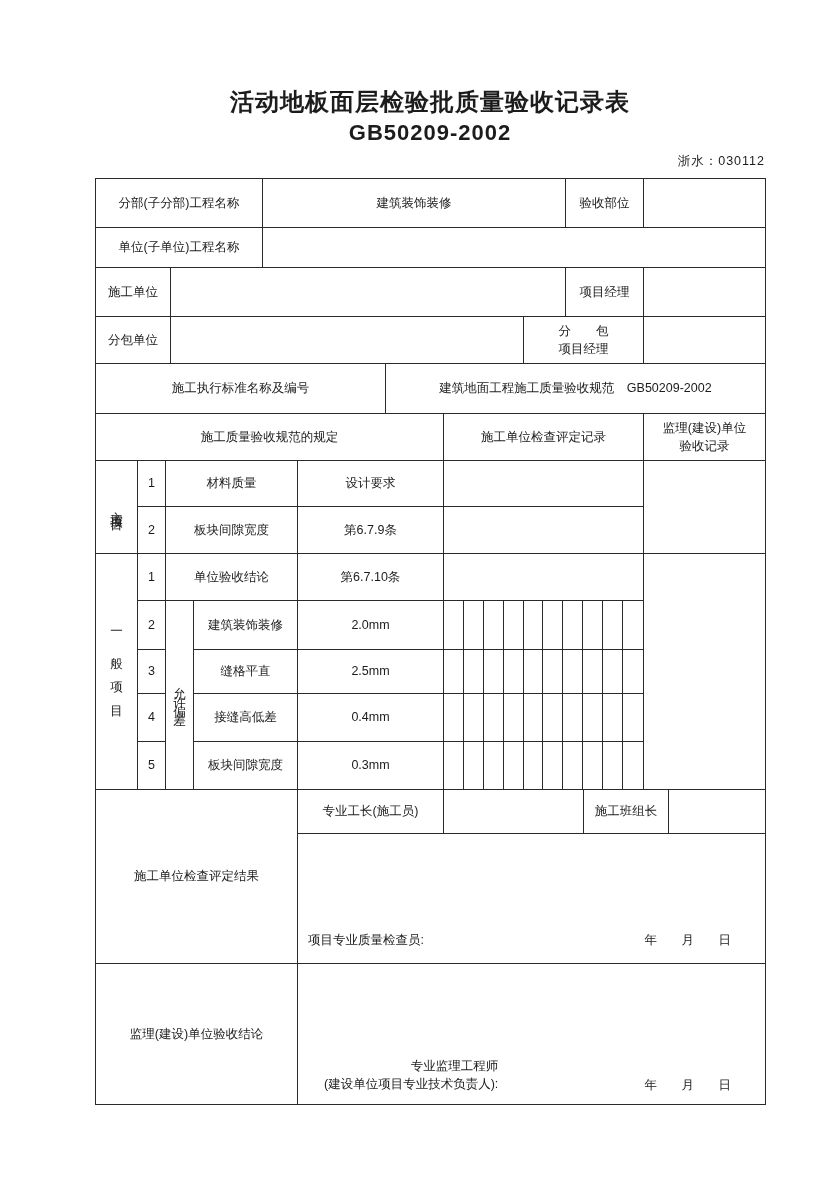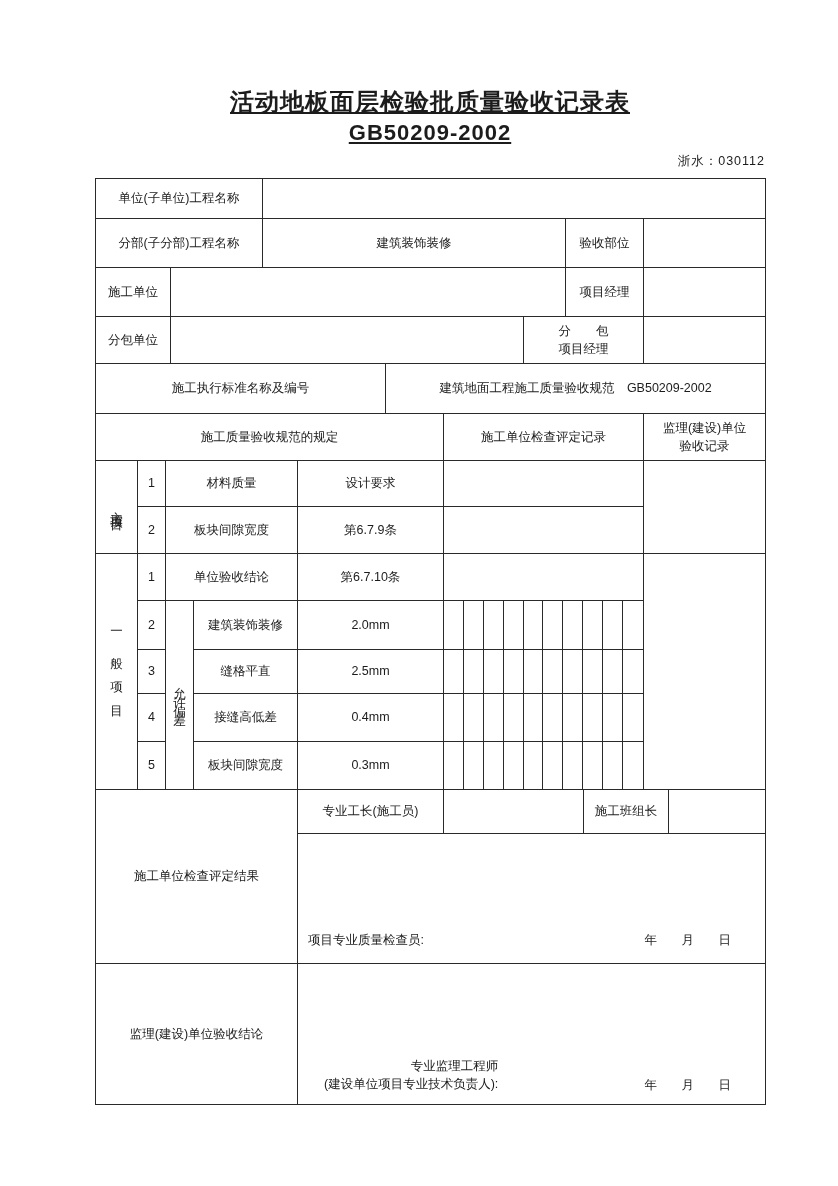--- a/index.html
+++ b/index.html
@@ -3,21 +3,21 @@
 <meta charset="utf-8">
 <style>
   html,body{margin:0;padding:0;}
   body{
     width:838px;height:1186px;background:#ffffff;
     font-family:"Liberation Sans", sans-serif;
     color:#1c1c1c;
     -webkit-font-smoothing:antialiased;
   }
   .sheet{position:relative;width:838px;height:1186px;overflow:hidden;}
-  .doc-header{margin:86px 0 0 95px;width:670px;text-align:center;text-decoration:underline;}
+  .doc-header{margin:86px 0 0 95px;width:670px;text-align:center;}
   .doc-title{font-size:24px;font-weight:bold;line-height:32px;letter-spacing:1px;}
   .doc-subtitle{font-size:22px;font-weight:bold;line-height:29px;letter-spacing:1px;}
   .doc-code{width:670px;margin:6px 0 8px 95px;text-align:right;font-size:12.5px;letter-spacing:1px;}
 
   table{border-collapse:collapse;table-layout:fixed;margin-left:95px;width:670px;}
   table + table{margin-top:-1px;}
   td{
     border:1px solid #2a2a2a;
     font-size:12.5px;
     text-align:center;
@@ -59,29 +59,29 @@
       <col style="width:75px">
         <col style="width:92px">
         <col style="width:123px">
         <col style="width:58px">
       <col style="width:80px">
         <col style="width:42px">
         <col style="width:78px">
         <col style="width:122px">
     </colgroup>
     <tbody>
-        <tr style="height:40px">
-      <td colspan="2">单位(子单位)工程名称</td>
-      <td colspan="6"></td>
-    </tr>
-    <tr style="height:49px">
+        <tr style="height:49px">
       <td colspan="2">分部(子分部)工程名称</td>
       <td colspan="4">建筑装饰装修</td>
       <td>验收部位</td>
       <td></td>
+    </tr>
+    <tr style="height:40px">
+      <td colspan="2">单位(子单位)工程名称</td>
+      <td colspan="6"></td>
     </tr>
     <tr style="height:49px">
       <td>施工单位</td>
       <td colspan="5"></td>
       <td>项目经理</td>
       <td></td>
     </tr>
     <tr style="height:47px">
       <td>分包单位</td>
       <td colspan="4"></td>

